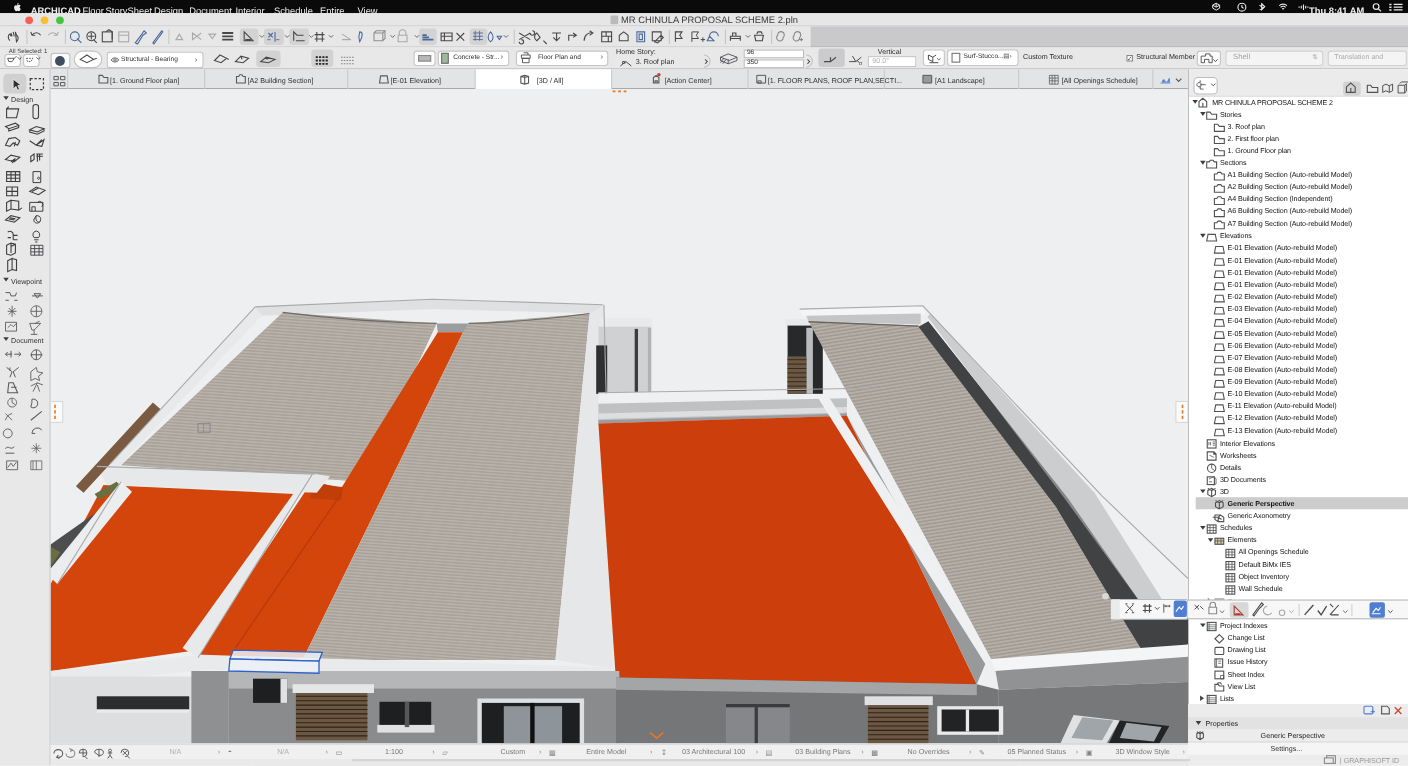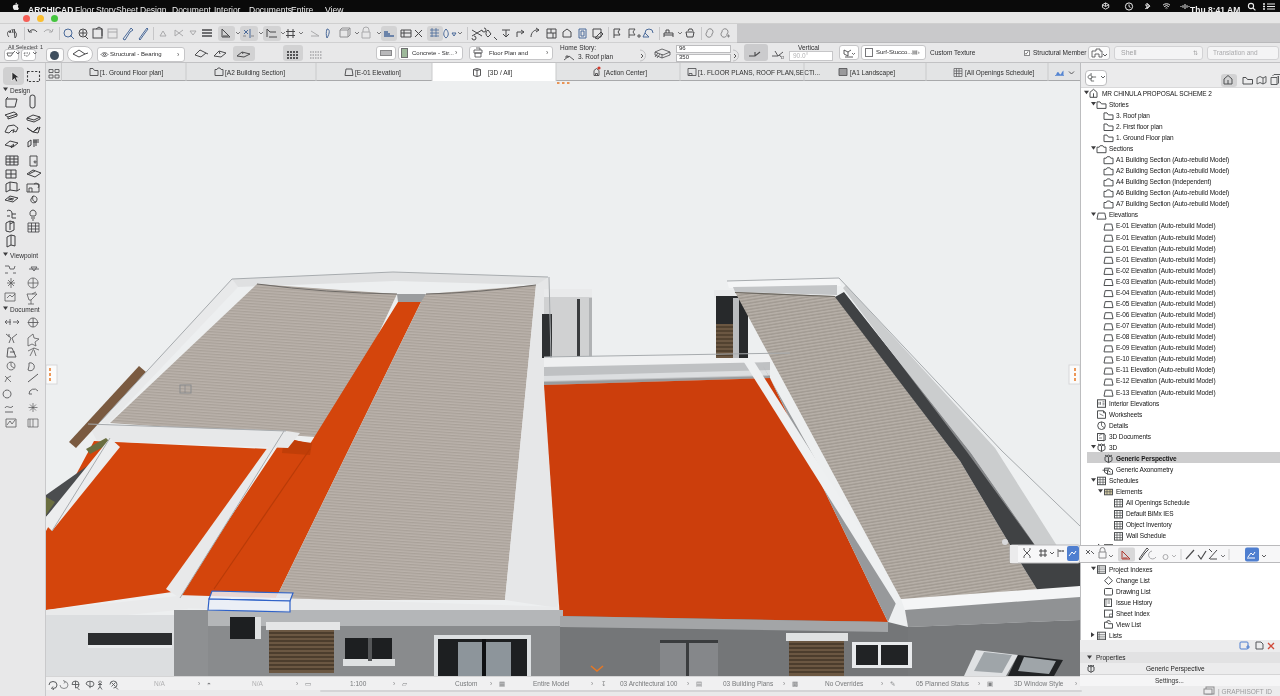--- a/index.html
+++ b/index.html
@@ -45,21 +45,21 @@
     <svg class="abs" style="left:12px;top:2px" width="9" height="9" viewBox="0 0 9 9">
         <path fill="#ededed" d="M4.6 1.6c.5-.7 1.4-.8 1.4-.8s.1.9-.5 1.5c-.6.7-1.3.6-1.3.6s-.2-.7.4-1.3zM4.5 3.2c.4 0 1-.4 1.9-.4.3 0 1.3.1 1.9 1 0 0-1.1.6-1.1 1.8 0 1.4 1.2 1.9 1.2 1.9s-.8 2.4-2 2.4c-.5 0-.9-.4-1.5-.4-.6 0-1.2.4-1.6.4C2.2 9.9 1 7.6 1 5.9c0-1.7 1-2.6 2-2.6.6 0 1.1.4 1.5.4z" transform="scale(.82)"></path>
       </svg>
     <span style="left:28px;font-weight:bold">ARCHICAD</span>
     <span style="left:75px">Floor</span>
     <span style="left:96px">Story</span>
     <span style="left:116px">Sheet</span>
     <span style="left:140px">Design</span>
     <span style="left:172px">Document</span>
     <span style="left:214px">Interior</span>
-    <span style="left:249px">Documents</span>
+    <span style="left:249px">Schedule</span>
     <span style="left:291px">Entire</span>
     <span style="left:325px">View</span>
     <svg class="abs" style="left:1101px;top:2px" width="180" height="9" viewBox="0 0 180 9" fill="none" stroke="#ececec" stroke-width="1">
       <path d="M4 1 l3.5 2 v3 l-3.5 2 l-3.5-2 v-3z M4 1 v4 M.5 3 L4 5 l3.5-2" transform="translate(1,0) scale(.9)"></path>
       <circle cx="28" cy="4.5" r="3.6"></circle>
         <path d="M28 2.5 v2 l1.5 1"></path>
       <path d="M46 1.2 l2.7 2.7 -2.7 2.7 v-5.4 l2.7 2.7 -4.5 2.7 M46 4 l-2-1.6" transform="translate(0,.2)"></path>
       <path d="M62 3.2 a5 5 0 0 1 7 0 M63.2 4.7 a3.2 3.2 0 0 1 4.6 0 M64.6 6.2 a1.4 1.4 0 0 1 1.8 0 M65.5 7.6 h.1"></path>
       <path d="M84 2 v5 M82 3.2 v2.6 M86 3.2 v2.6 M80 4 v1 M88 4 v1"></path>
     </svg>
@@ -68,20 +68,21 @@
       <circle cx="4" cy="4" r="2.6"></circle>
         <path d="M6 6 l2.4 2.4"></path>
       <path d="M20 2 h8 M20 4.5 h8 M20 7 h8"></path>
       <path d="M16 2 h2 M16 4.5 h2 M16 7 h2" stroke-width="1.4"></path>
     </svg>
   </div>
   <div id="titlebar" class="abs"></div>
   <div class="tl" style="left:23px;background:#f65f57"></div>
   <div class="tl" style="left:37px;background:#fbbe2e"></div>
   <div class="tl" style="left:51px;background:#44c53e"></div>
+  <div id="title-text"><span style="display:inline-block;width:7px;height:8px;background:#b9babc;border-radius:1px;vertical-align:-1px;margin-right:3px"></span>MR CHINULA PROPOSAL SCHEME 2.pln</div>
   <div id="tb1" class="abs"></div>
   <div id="tb1-dark" class="abs"></div>
   <svg class="abs" style="left:0;top:24px" width="737" height="19" viewBox="0 0 737 19">
     <g fill="none" stroke="#48484a" stroke-width="1">
       <rect x="218" y="2" width="17" height="15" rx="3" fill="#d3d3d4" stroke="none"></rect>
       <rect x="240" y="2" width="18" height="15" rx="3" fill="#d3d3d4" stroke="none"></rect>
       <rect x="263" y="2" width="18" height="15" rx="3" fill="#d3d3d4" stroke="none"></rect>
       <rect x="381" y="2" width="16" height="15" rx="3" fill="#d3d3d4" stroke="none"></rect>
       <rect x="427" y="2" width="16" height="15" rx="3" fill="#d3d3d4" stroke="none"></rect>
       <path d="M9 13 c-2-2 -2-5 0-6 l1 2 m0-3 1 3 m1-4 1 4 m1-4 1 3 c2 1 2 4 0 6z"></path>

